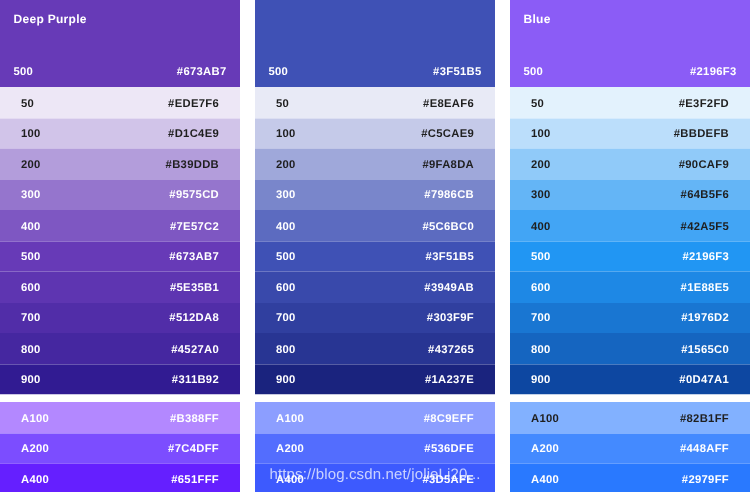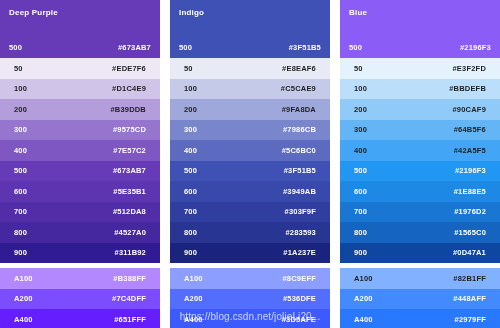--- a/index.html
+++ b/index.html
@@ -146,21 +146,20 @@
           <span class="swatch-hex">#7C4DFF</span>
         </div>
         <div class="swatch-row" style="background: rgb(101, 31, 255); color: rgb(255, 255, 255);">
           <span class="swatch-tone">A400</span>
           <span class="swatch-hex">#651FFF</span>
         </div>
       </div>
     </div>
     <div class="palette-column">
       <div class="column-header" style="background: rgb(63, 81, 181); color: rgb(255, 255, 255);">
-        <div class="column-title">Indigo</div>
         <div class="header-row">
           <span class="swatch-tone">500</span>
           <span class="swatch-hex">#3F51B5</span>
         </div>
       </div>
       <div class="swatch-group">
         <div class="swatch-row" style="background: rgb(232, 234, 246); color: rgb(31, 31, 31);">
           <span class="swatch-tone">50</span>
           <span class="swatch-hex">#E8EAF6</span>
         </div>
@@ -187,21 +186,21 @@
         <div class="swatch-row" style="background: rgb(57, 73, 171); color: rgb(255, 255, 255);">
           <span class="swatch-tone">600</span>
           <span class="swatch-hex">#3949AB</span>
         </div>
         <div class="swatch-row" style="background: rgb(48, 63, 159); color: rgb(255, 255, 255);">
           <span class="swatch-tone">700</span>
           <span class="swatch-hex">#303F9F</span>
         </div>
         <div class="swatch-row" style="background: rgb(40, 53, 147); color: rgb(255, 255, 255);">
           <span class="swatch-tone">800</span>
-          <span class="swatch-hex">#283593</span>
+          <span class="swatch-hex">#437265</span>
         </div>
         <div class="swatch-row" style="background: rgb(26, 35, 126); color: rgb(255, 255, 255);">
           <span class="swatch-tone">900</span>
           <span class="swatch-hex">#1A237E</span>
         </div>
       </div>
       <div class="group-gap"></div>
       <div class="swatch-group">
         <div class="swatch-row" style="background: rgb(140, 158, 255); color: rgb(255, 255, 255);">
           <span class="swatch-tone">A100</span>

